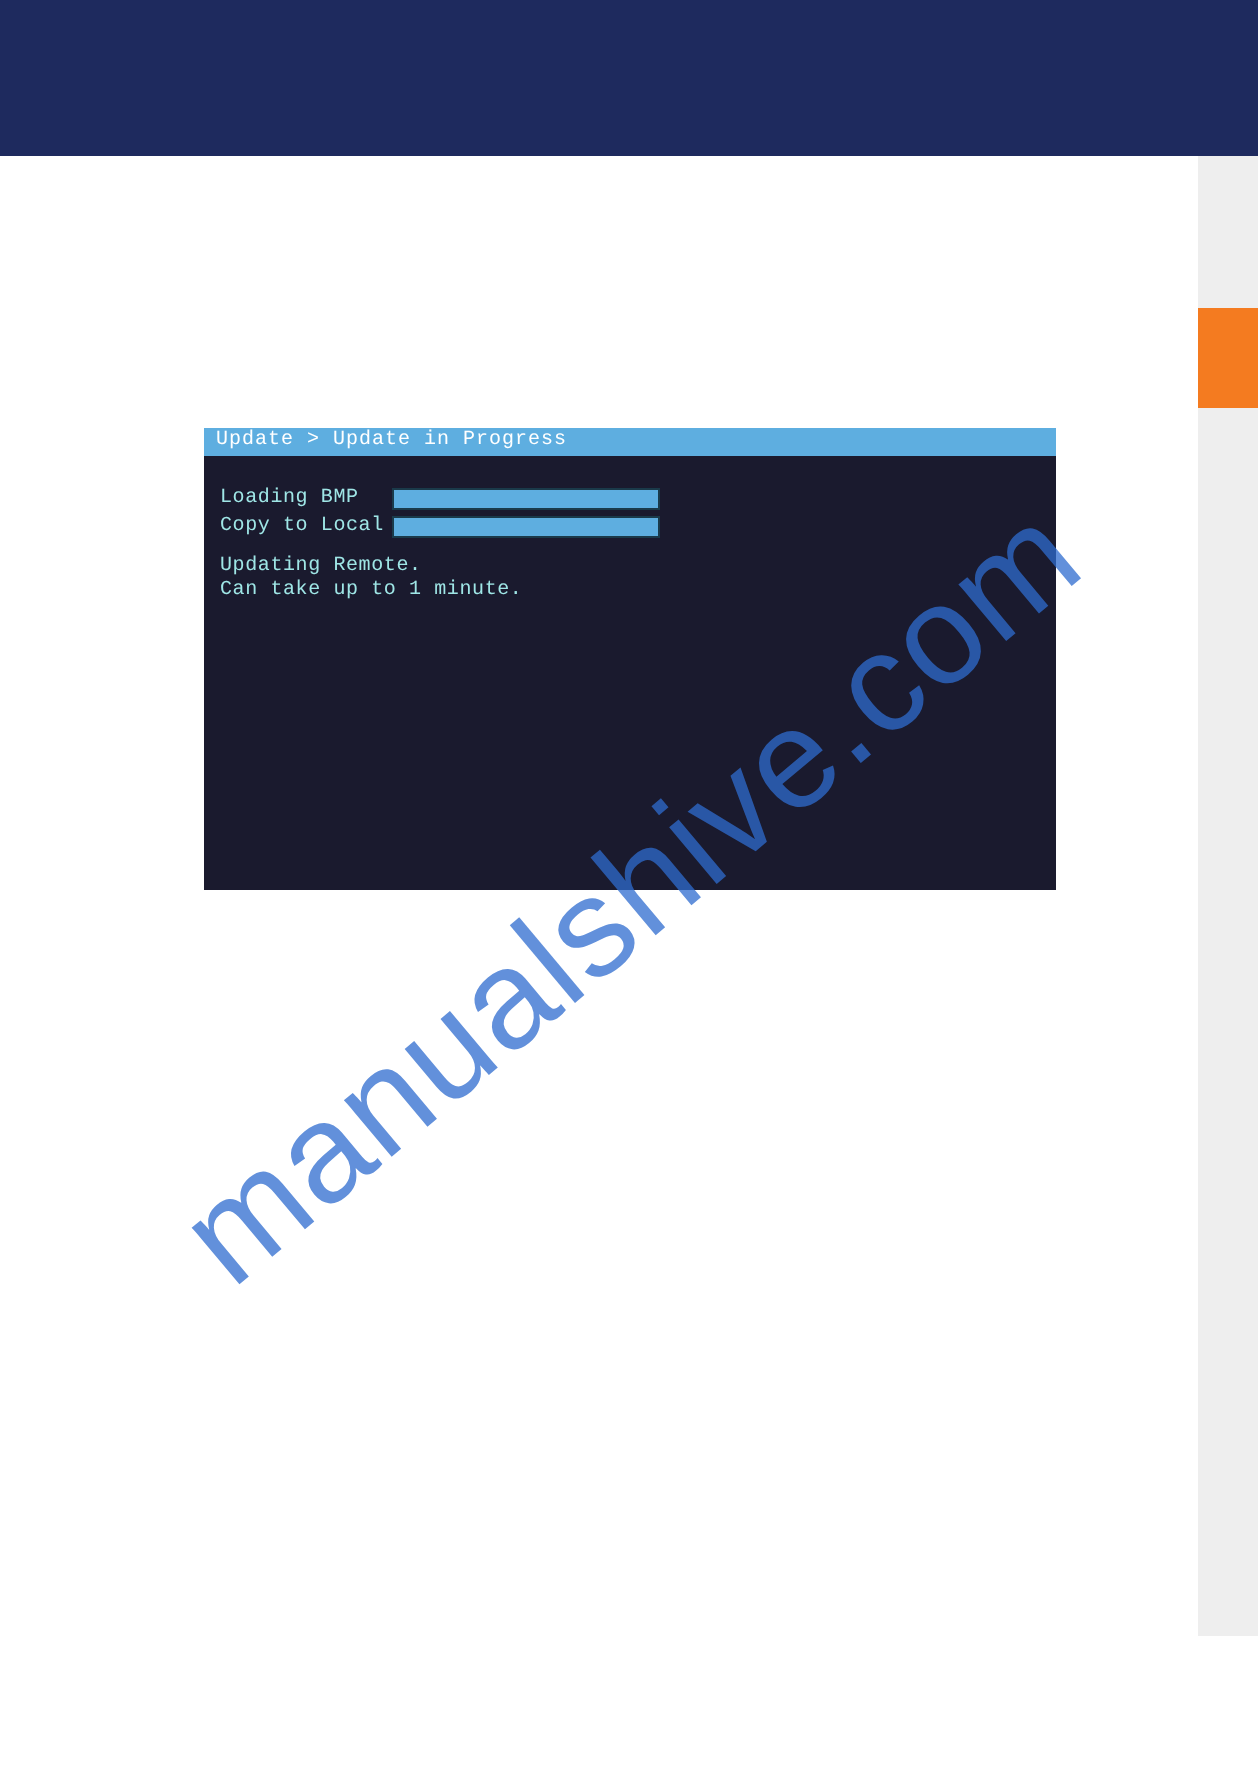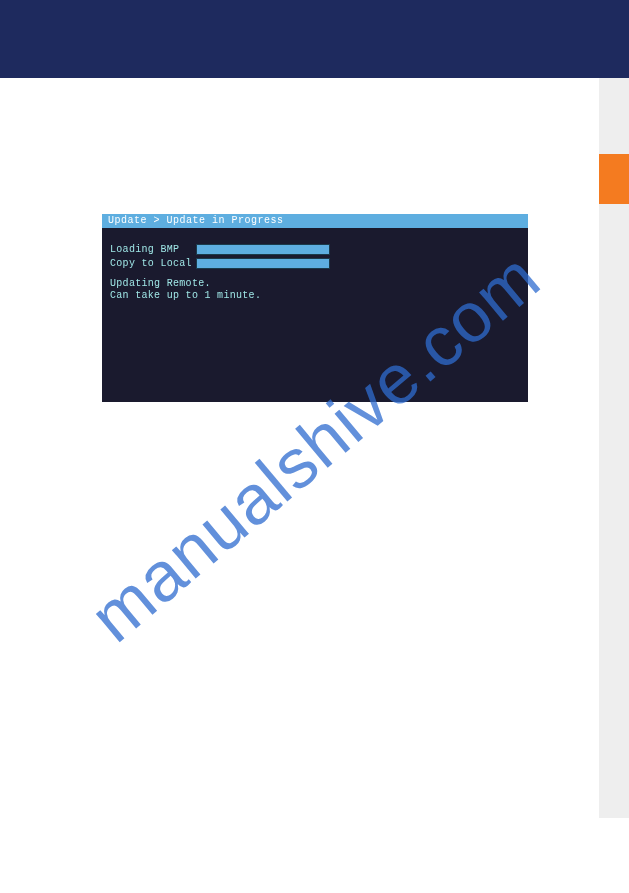--- a/index.html
+++ b/index.html
@@ -44,21 +44,21 @@
     white-space: nowrap;
     letter-spacing: 1px;
     pointer-events: none;
     z-index: 10;
   }
   .screen {
     position: absolute;
     left: 102px;
     top: 214px;
     width: 426px;
-    height: 188px;
+    height: 231px;
     background: #1a1a2e;
     font-family: "Courier New", monospace;
   }
   .screen-header {
     height: 14px;
     background: #5eaee0;
     color: #ffffff;
     font-size: 10px;
     padding: 1px 6px 0 6px;
     letter-spacing: 0.5px;

